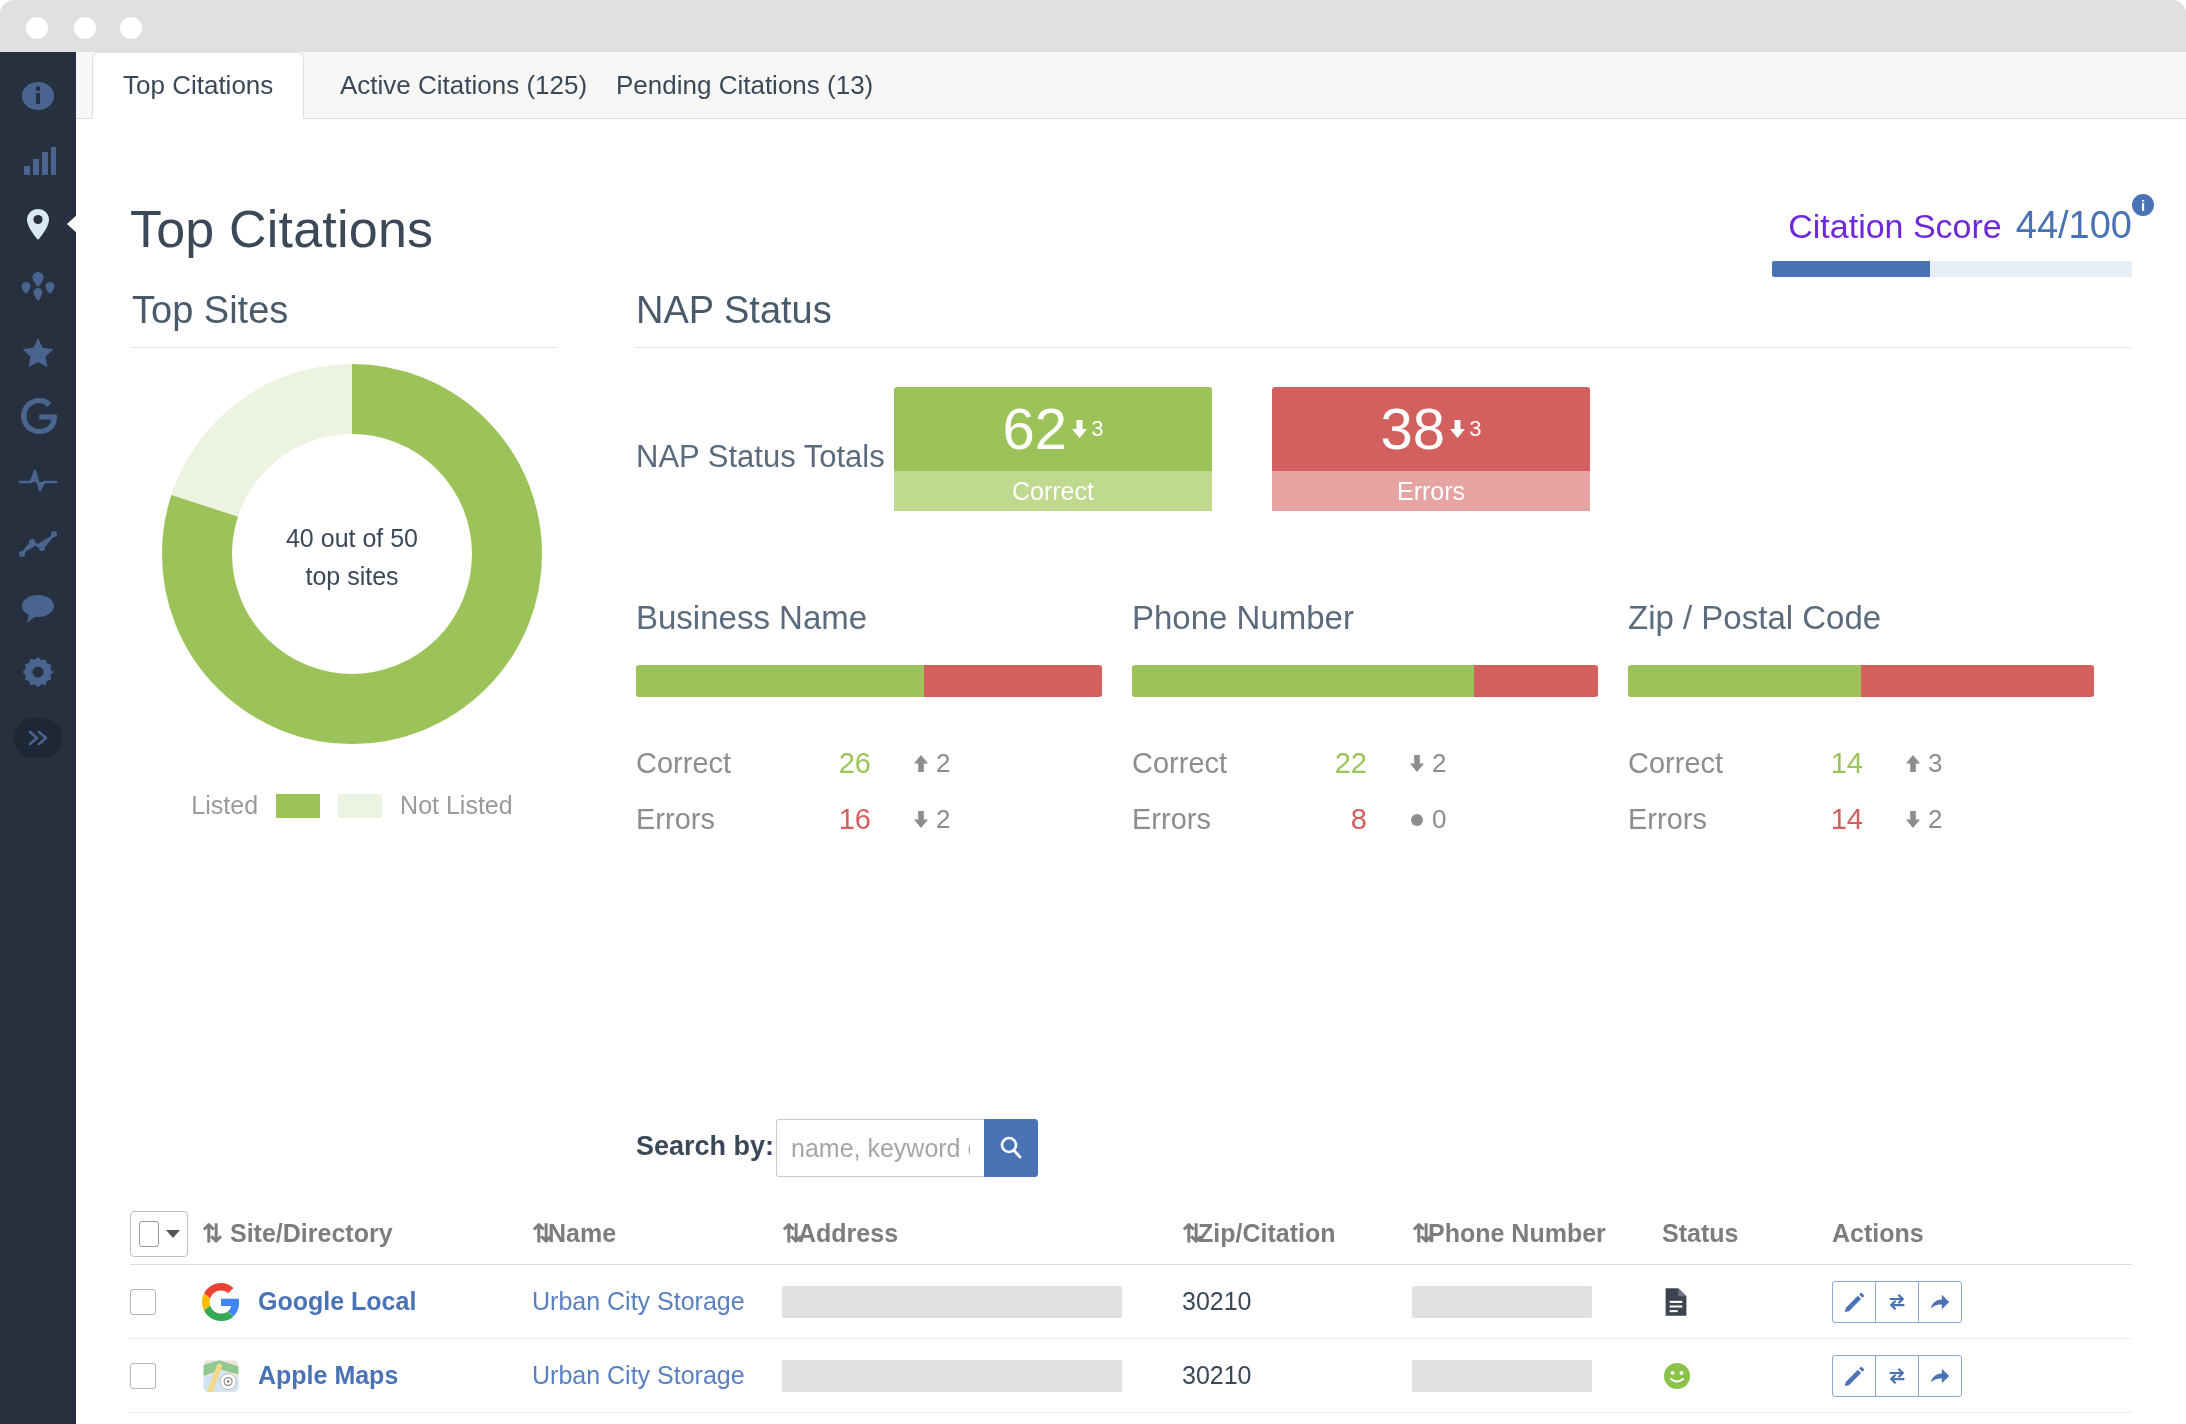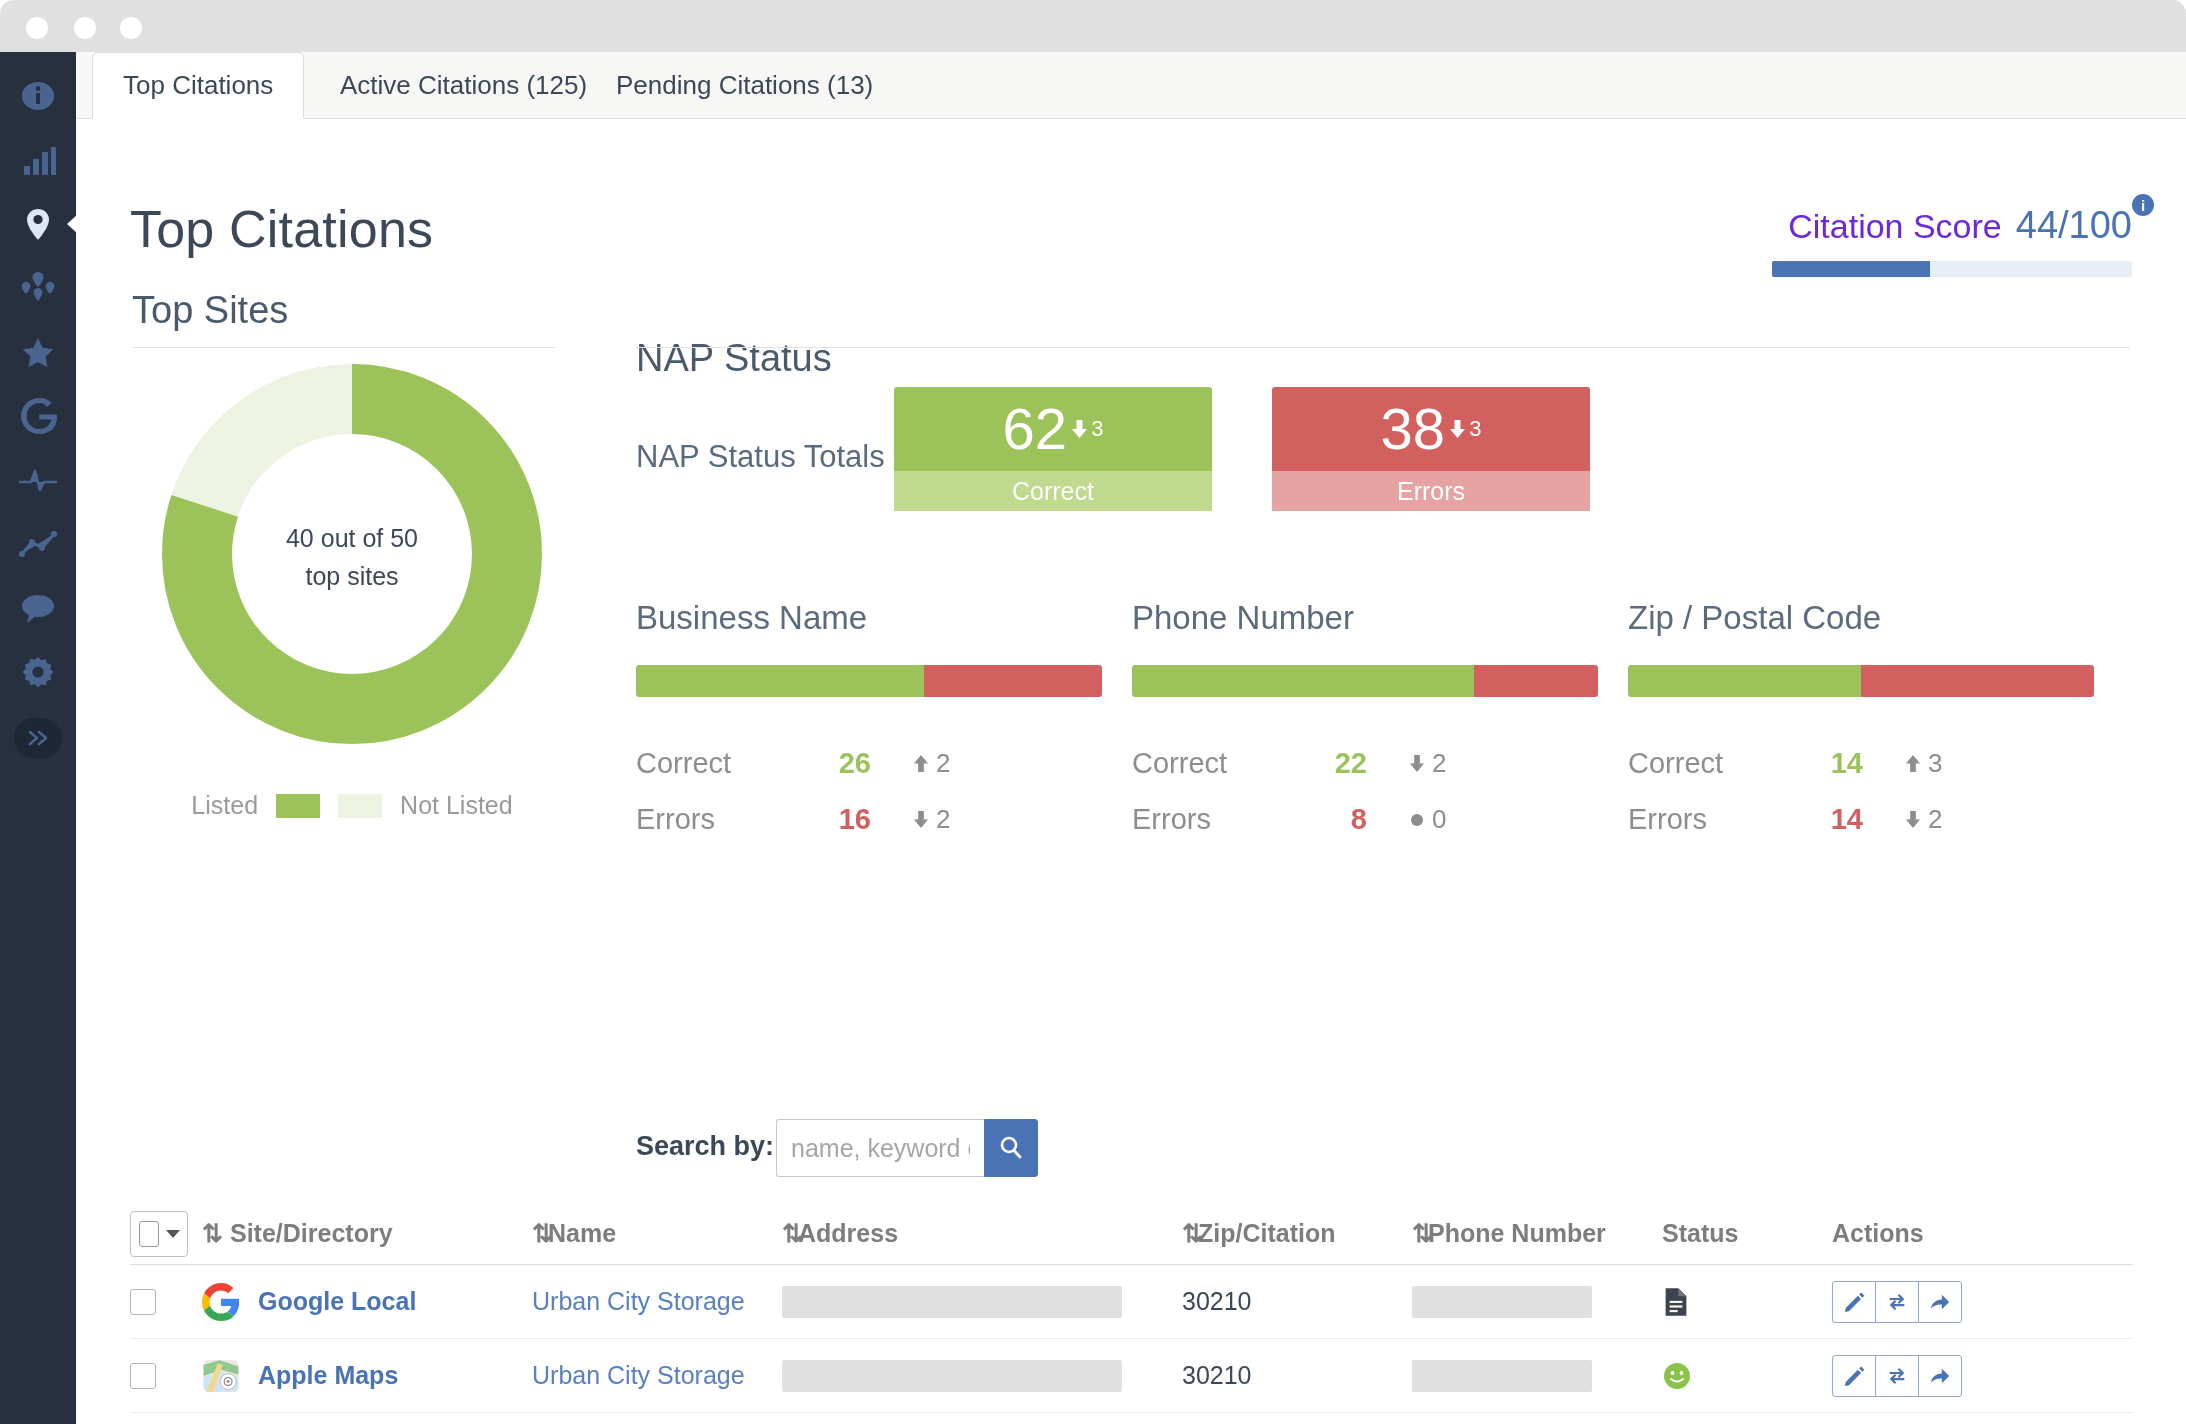--- a/index.html
+++ b/index.html
@@ -120,21 +120,21 @@
 
   
   .metric { position:absolute; width:466px; }
   .metric-title { font-size:33px; color:#5b6b7d; margin-bottom:28px; }
   .metric-bar { height:32px; display:flex; border-radius:3px; overflow:hidden; }
   .metric-bar .g { background:#9cc359; }
   .metric-bar .r { background:#d2605f; }
   .metric-rows { margin-top:38px; }
   .metric-row { display:flex; align-items:center; height:56px; font-size:29px; }
   .mr-label { width:150px; color:#8d8d8d; }
-  .mr-val { width:85px; font-weight:bold; text-align:right; }
+  .mr-val { width:85px; font-weight:normal; text-align:right; }
   .mr-val.g { color:#9cc359; }
   .mr-val.r { color:#d2605f; }
   .mr-delta { margin-left:42px; color:#8d8d8d; font-size:26px; display:flex; align-items:center; gap:7px; }
 
   
   #search-row { position:absolute; left:0; top:1000px; width:1714px; height:60px; }
   #search-by { position:absolute; left:560px; top:12px; font-size:27px; color:#3c4858; font-weight:bold; }
   #search-box { position:absolute; left:700px; top:0; display:flex; }
   #search-input {
     width:208px; height:58px; border:1px solid #c8c8c8; border-right:none;
@@ -317,21 +317,21 @@
         <span id="score-info">i</span>
       </div>
       <div id="score-bar" style="background: rgb(232, 238, 246);">
         <div id="score-bar-fill" style="width: 44%; background: rgb(74, 115, 181);"></div>
       </div>
     </div>
 
     <div class="sec-head" style="left:56px; top:170px;">Top Sites</div>
     <div class="sec-rule" style="left:56px; top:228px; width:424px;"></div>
 
-    <div class="sec-head" style="left:560px; top:170px;margin-top:48px;">NAP Status</div>
+    <div class="sec-head" style="left:560px; top:170px;">NAP Status</div>
     <div class="sec-rule" style="left:560px; top:228px; width:1494px;"></div>
 
     <div id="donut-wrap">
       <svg width="440" height="440" viewBox="0 0 440 440">
         <circle id="donut-bg" cx="220" cy="220" r="155" fill="none" stroke-width="70" stroke="#edf3e1"></circle>
         <circle id="donut-fg" cx="220" cy="220" r="155" fill="none" stroke-width="70" transform="rotate(-90 220 220)" stroke-linecap="butt" stroke="#9cc359" stroke-dasharray="779.1149780902687 973.8937226128359"></circle>
       </svg>
       <div id="donut-center">
         <div id="donut-sub">
           <div>40 out of 50</div>

